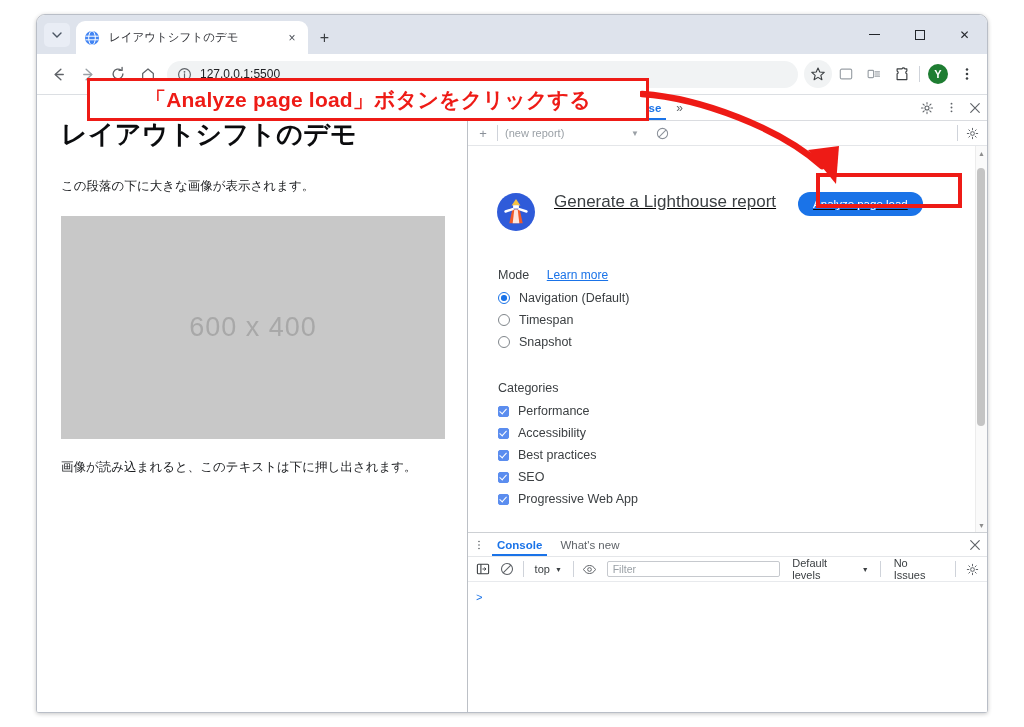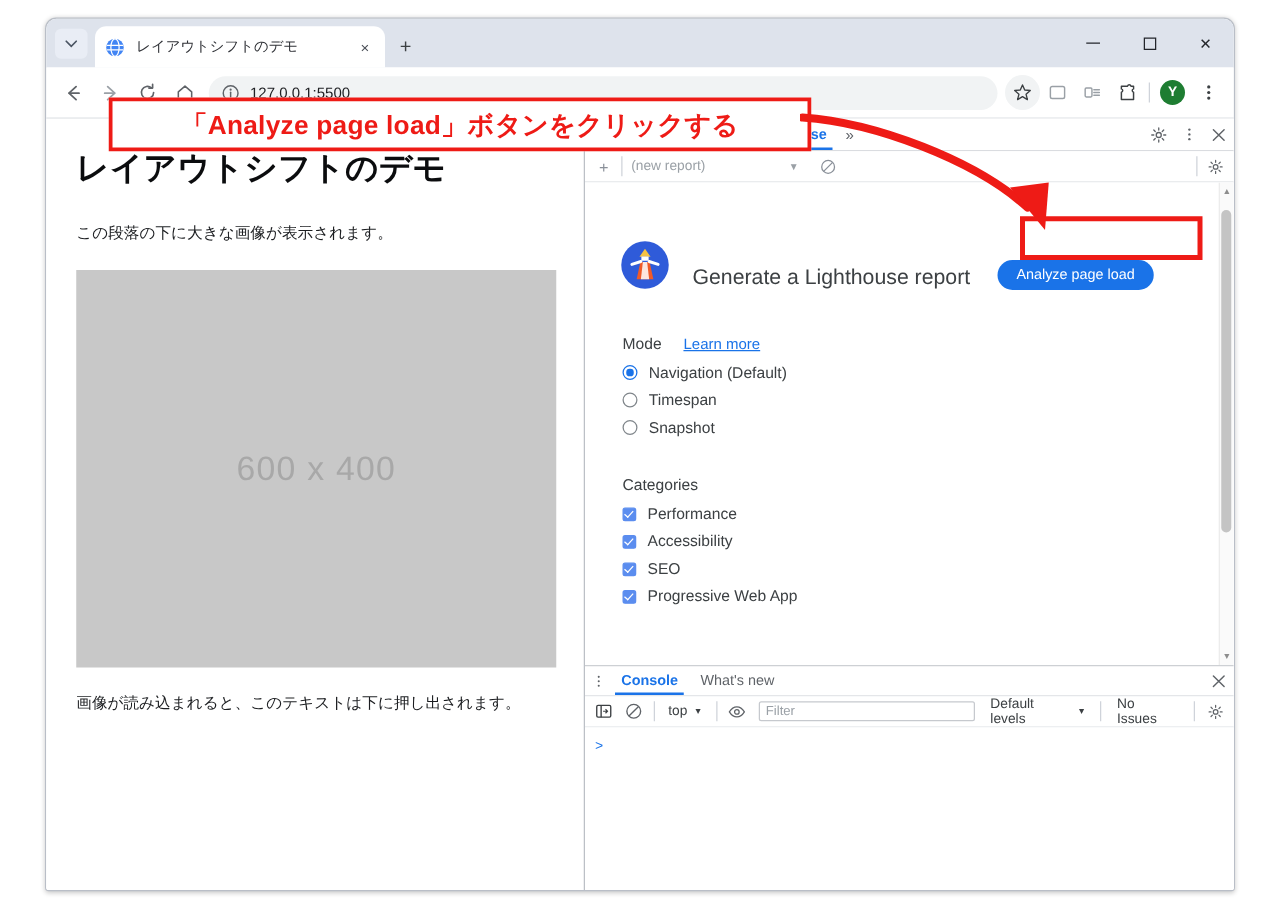--- a/index.html
+++ b/index.html
@@ -149,21 +149,21 @@
     font-size: 26px; font-weight: bold;
     color: #0b0c0e;
     margin: 6px 0 26px 0;
     letter-spacing: .3px;
   }
   #page-para-1 {
     font-size: 12.5px; color: #1b1d20;
     margin: 0 0 21px 0;
   }
   #placeholder-image {
-    width: 384px; height: 318px;
+    width: 384px; height: 223px;
     background: #c8c8c8;
     display: flex; align-items: center; justify-content: center;
   }
   #placeholder-label {
     font-size: 27px; color: #a8a8a8;
     letter-spacing: 1px;
   }
   #page-para-2 {
     font-size: 12.5px; color: #1b1d20;
     margin: 20px 0 0 0;
@@ -242,22 +242,23 @@
     width: 8px; height: 258px;
     background: #c4c4c4; border-radius: 4px;
   }
   .scroll-arrow {
     position: absolute; left: 0; right: 0;
     display: flex; align-items: center; justify-content: center;
     color: #8d8d8d; font-size: 7px; height: 14px;
   }
 
   #lh-header-row {
-    display: flex; align-items: flex-end;
+    display: flex; align-items: flex-start;
     padding: 46px 0 0 28px;
+    text-decoration: underline;
   }
   #lh-logo { width: 40px; height: 40px; flex: 0 0 40px; }
   #lh-title {
     font-size: 17px; color: #3c4043;
     margin-left: 18px;
     white-space: nowrap;
   }
   #analyze-btn {
     margin-left: 22px;
     background: #1a73e8;
@@ -596,20 +597,24 @@
           <div class="check-row">
             <span class="checkbox"></span>
             <span>Performance</span>
           </div>
           <div class="check-row">
             <span class="checkbox"></span>
             <span>Accessibility</span>
           </div>
           <div class="check-row">
             <span class="checkbox"></span>
+            <span>Best practices</span>
+          </div>
+          <div class="check-row">
+            <span class="checkbox"></span>
             <span>SEO</span>
           </div>
           <div class="check-row">
             <span class="checkbox"></span>
             <span>Progressive Web App</span>
           </div>
         </div>
 
         <div id="lh-scroll-track">
           <div class="scroll-arrow" style="top:0">▲</div>

